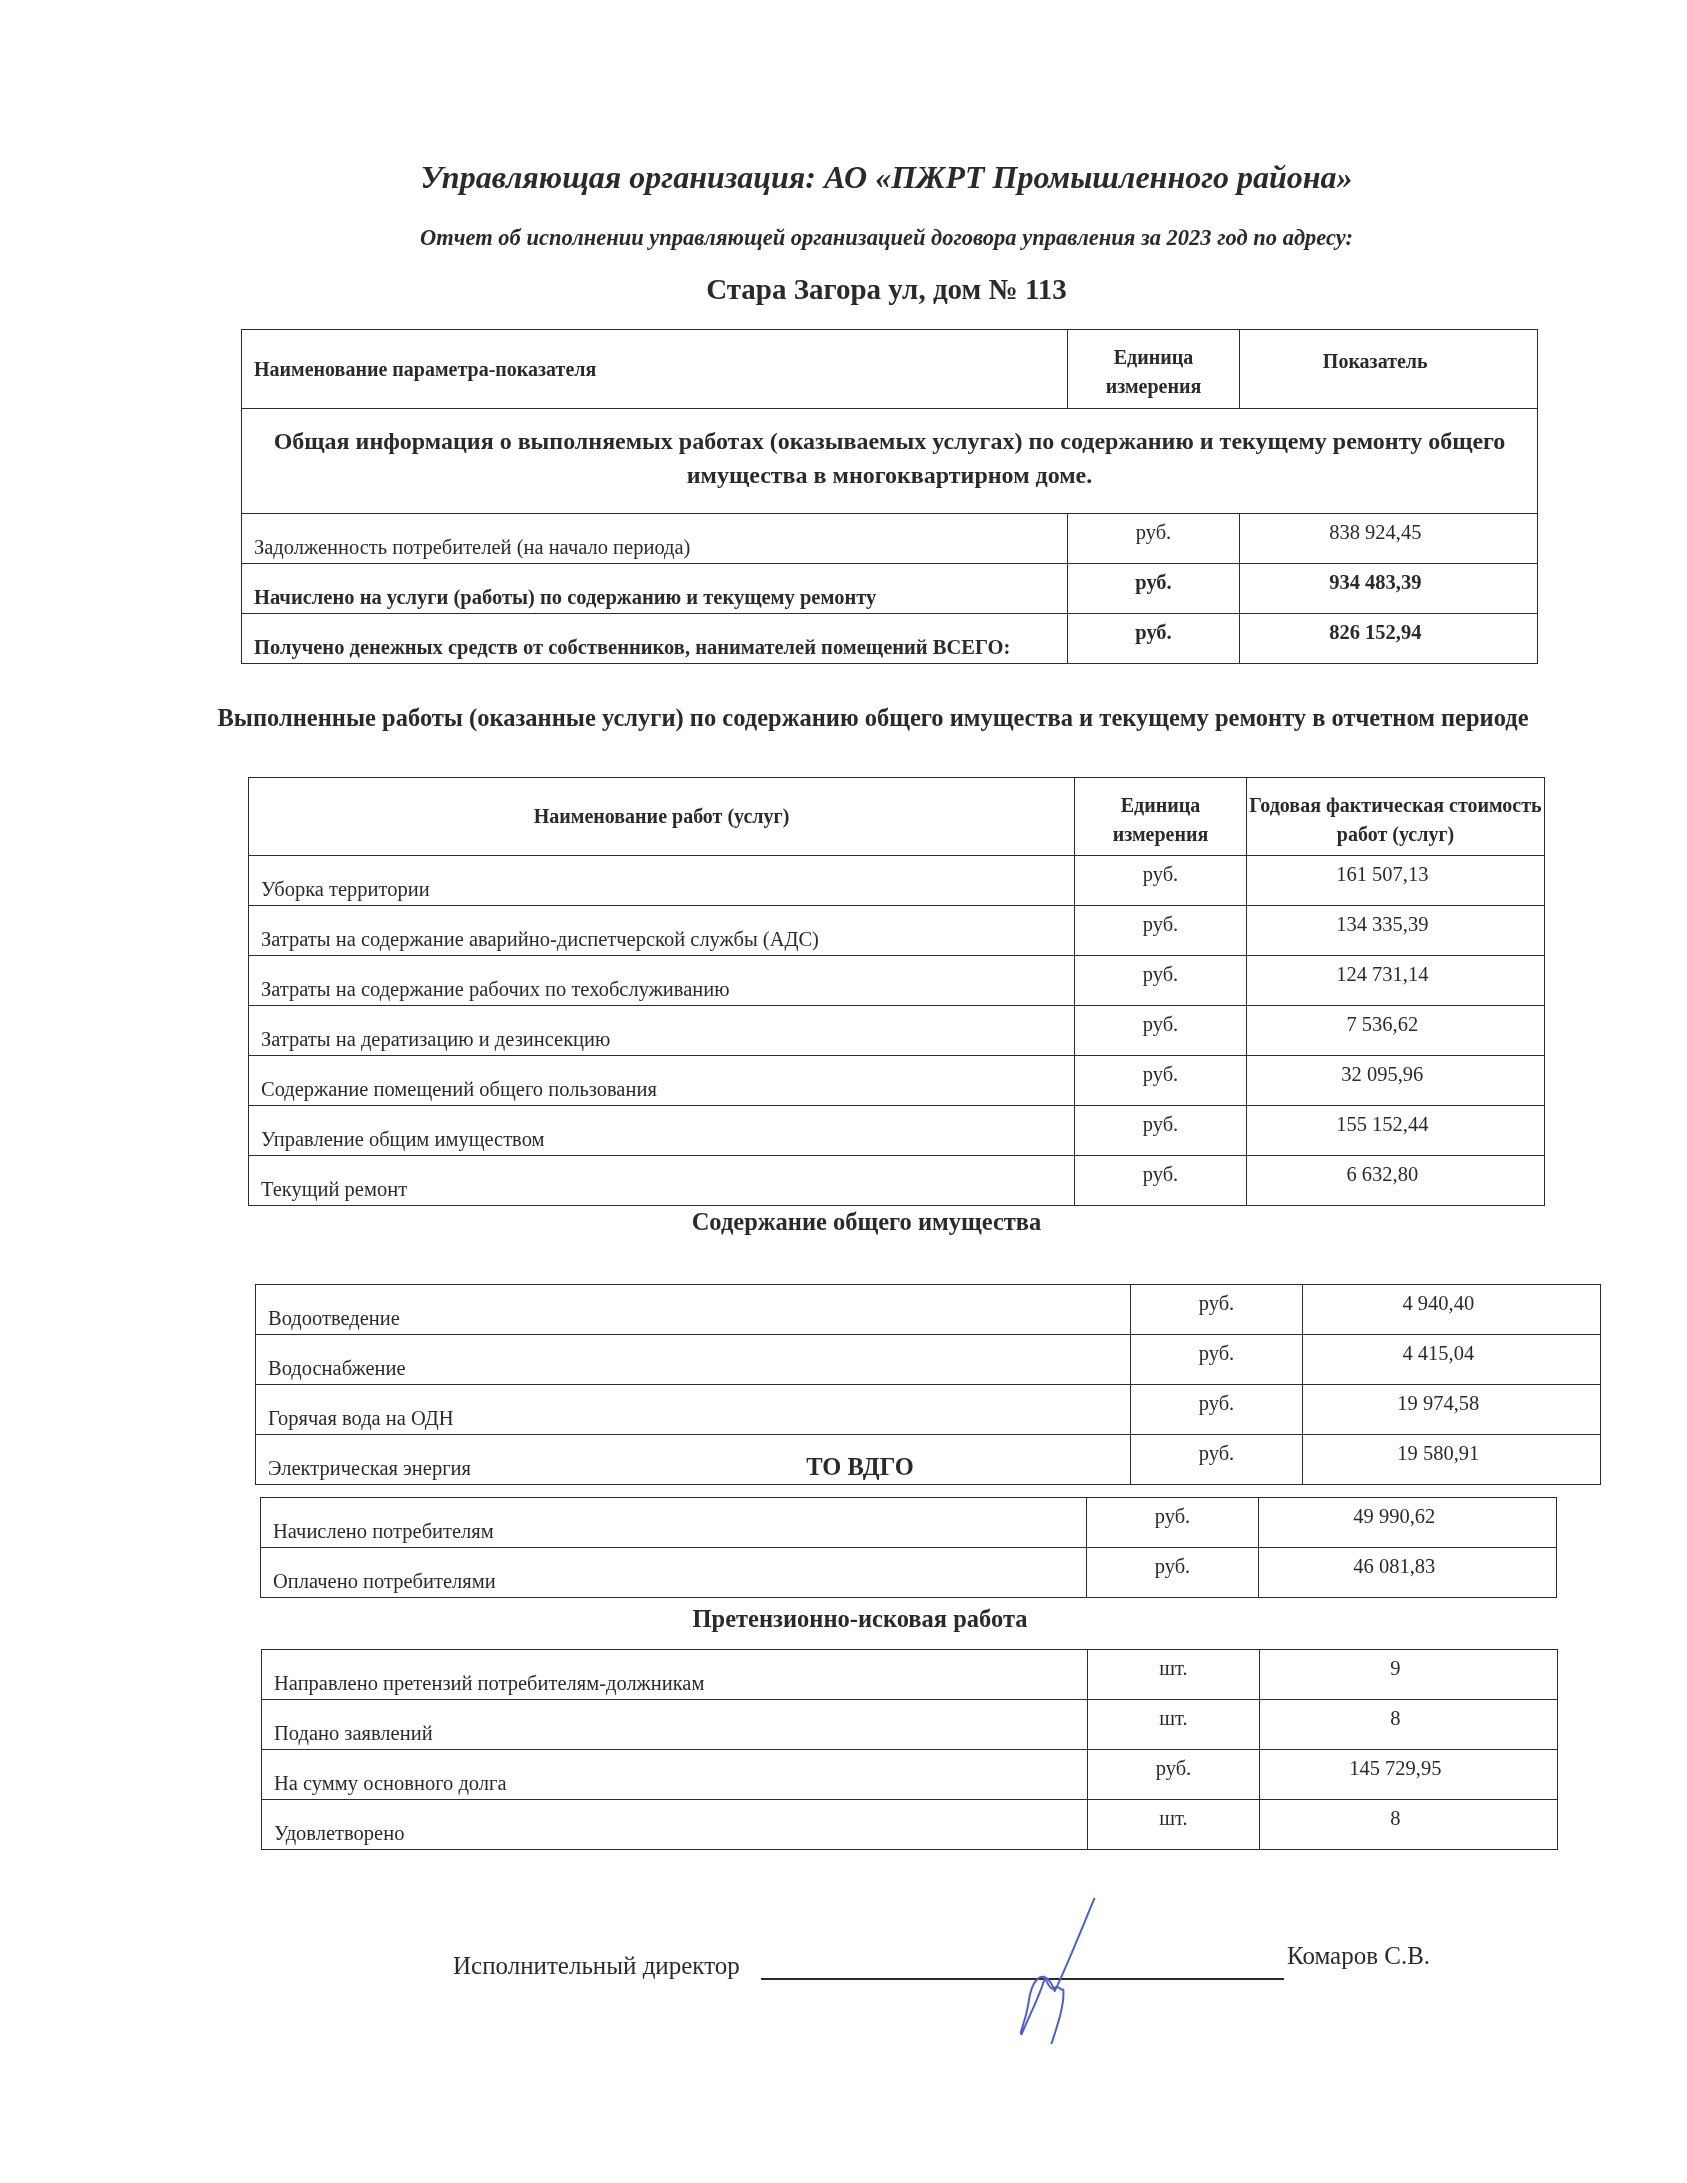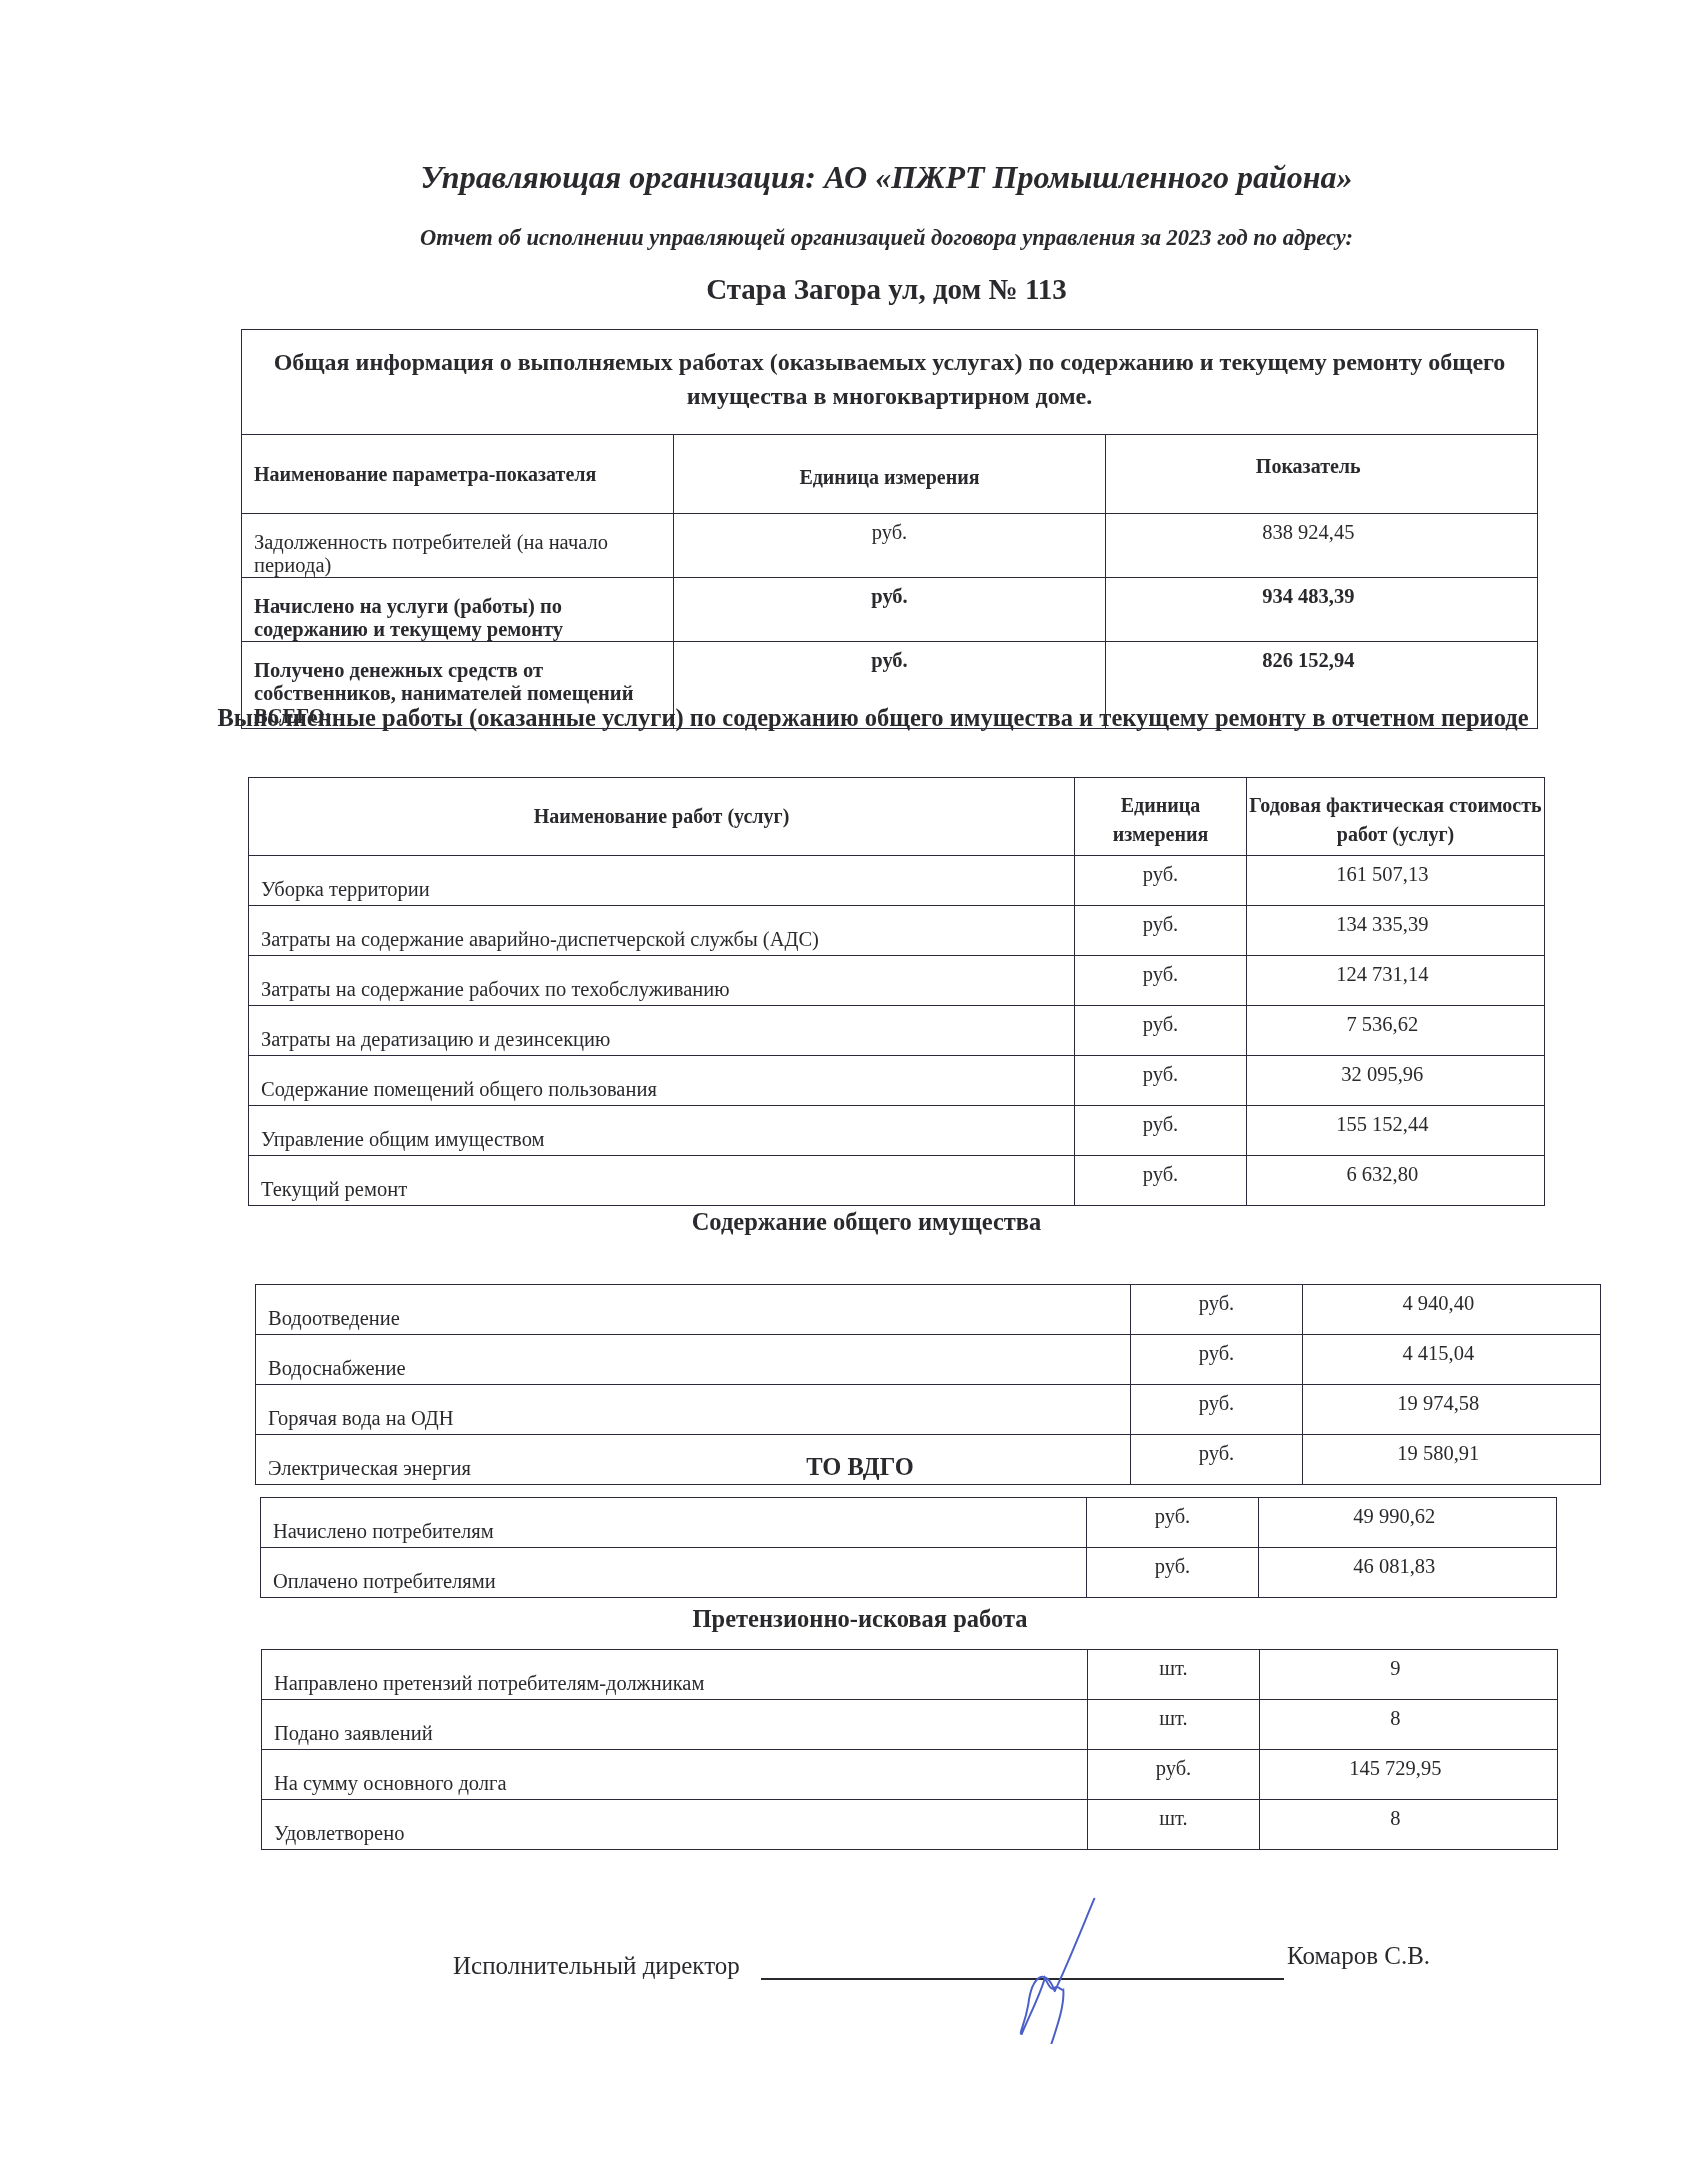--- a/index.html
+++ b/index.html
@@ -28,27 +28,27 @@
 </style>
 </head>
 <body>
 
 <div class="abs center title">Управляющая организация: АО «ПЖРТ Промышленного района»</div>
 <div class="abs center subtitle">Отчет об исполнении управляющей организацией договора управления за 2023 год по адресу:</div>
 <div class="abs center address">Стара Загора ул, дом № 113</div>
 
 <table class="t" style="left:241px; top:329px; width:1297px;">
   <tbody>
-      <tr style="height:78px;">
-    <td class="caption" colspan="3">Общая информация о выполняемых работах (оказываемых услугах) по содержанию и текущему ремонту общего имущества в многоквартирном доме.</td>
-  </tr>
-  <tr style="height:79px;">
+      <tr style="height:79px;">
     <td class="hdr name">Наименование параметра-показателя</td>
     <td class="hdr c unit">Единица измерения</td>
     <td class="hdr c val" style="vertical-align:top;padding-top:17px;">Показатель</td>
+  </tr>
+  <tr style="height:78px;">
+    <td class="caption" colspan="3">Общая информация о выполняемых работах (оказываемых услугах) по содержанию и текущему ремонту общего имущества в многоквартирном доме.</td>
   </tr>
   <tr style="height:50px;">
     <td class="name">Задолженность потребителей (на начало периода)</td>
     <td class="unit">руб.</td>
     <td class="val">838 924,45</td>
   </tr>
   <tr class="bold" style="height:50px;">
     <td class="name">Начислено на услуги (работы) по содержанию и текущему ремонту</td>
     <td class="unit">руб.</td>
     <td class="val">934 483,39</td>

